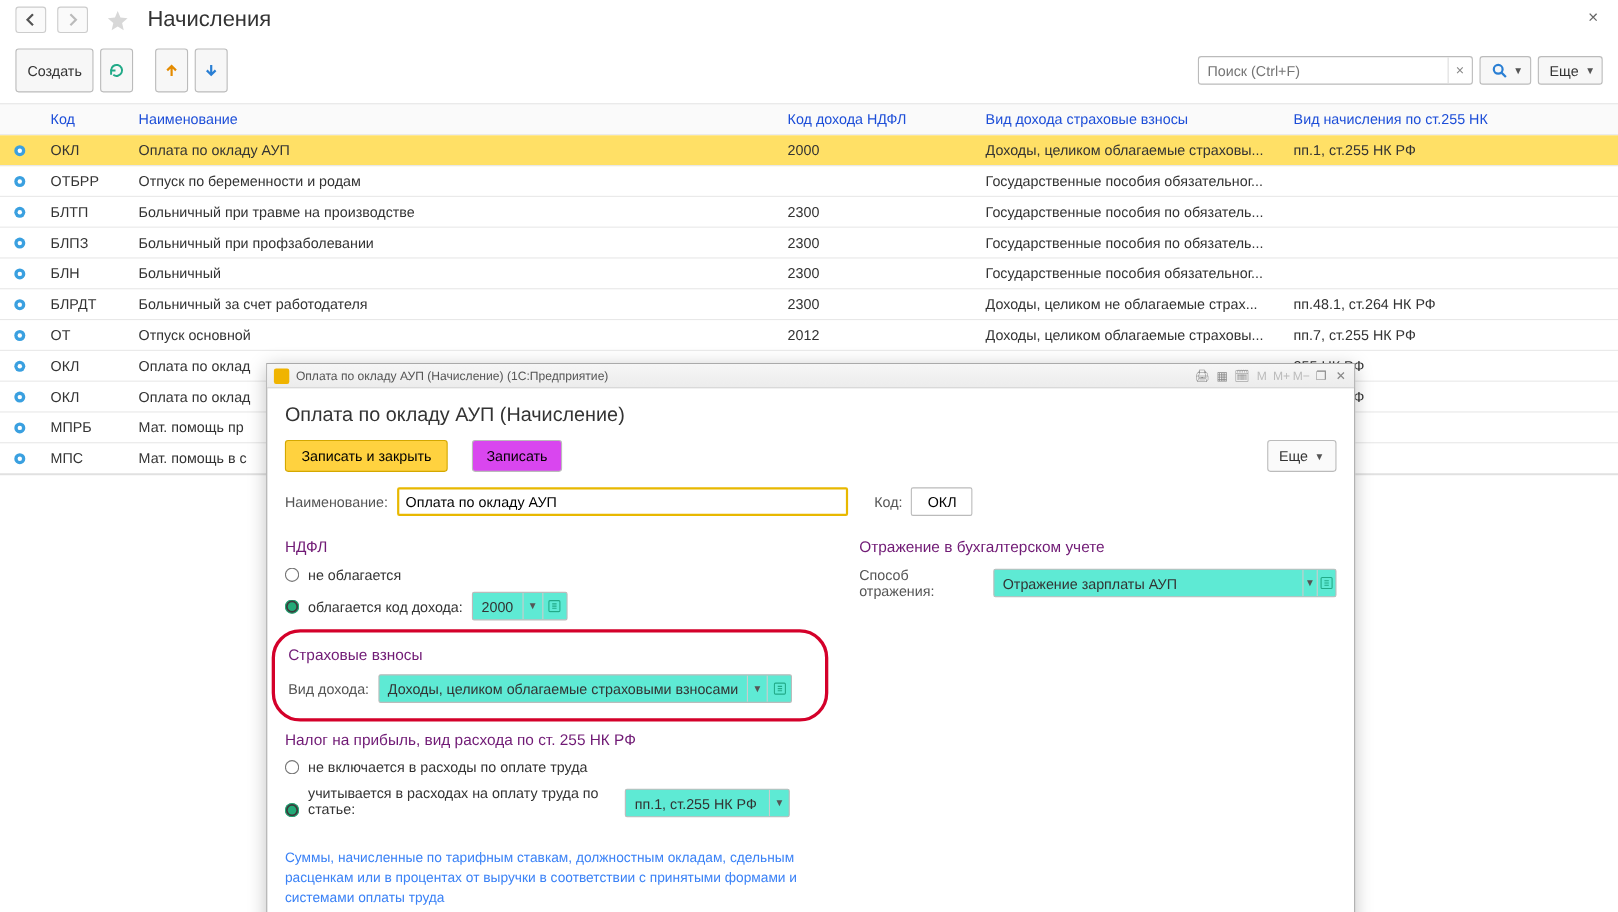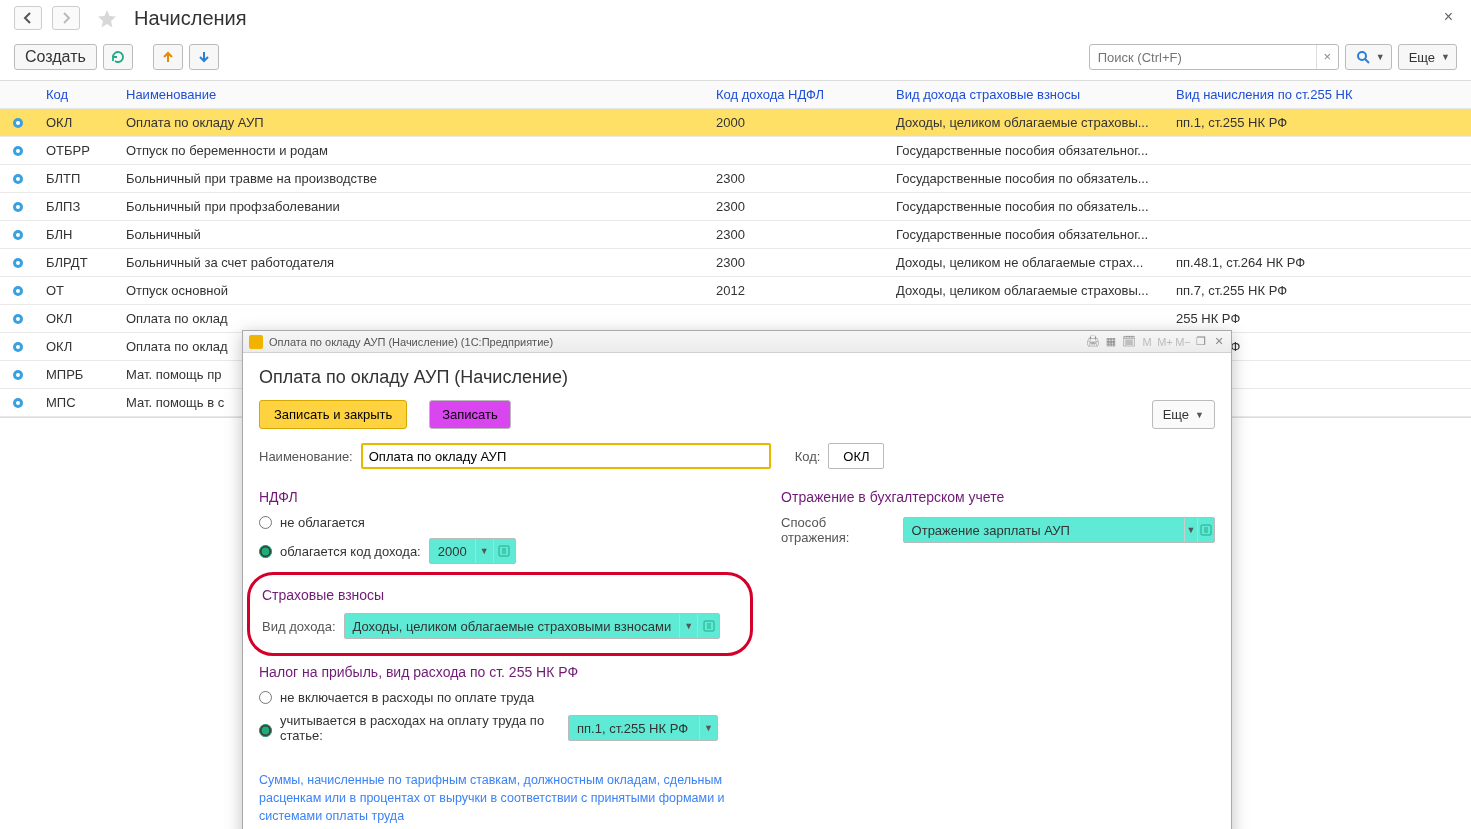--- a/index.html
+++ b/index.html
@@ -8,21 +8,21 @@
 
 .hdr-row { display: flex; align-items: flex-end; padding: 4px 14px 8px; gap: 10px; }
 .nav-btn { width: 28px; height: 24px; border: 1px solid #ccc; background: #fafafa; border-radius: 3px; display: flex; align-items: center; justify-content: center; cursor: pointer; }
 .nav-btn svg { width: 12px; height: 12px; }
 .star { width: 22px; height: 22px; display: flex; align-items: center; justify-content: center; margin: 0 6px; }
 .page-title { font-size: 20px; color: #333; }
 .close-x { margin-left: auto; font-size: 16px; color: #666; cursor: pointer; padding: 4px; }
 
 
 .toolbar { display: flex; align-items: center; padding: 6px 14px 10px; gap: 6px; }
-.tb-btn { height: 26px; border: 1px solid #bbb; background: #f7f7f7; border-radius: 3px; padding: 0 10px; display: flex; align-items: center; justify-content: center; cursor: pointer; font-size: 16px; }
+.tb-btn { height: 40px; border: 1px solid #bbb; background: #f7f7f7; border-radius: 3px; padding: 0 10px; display: flex; align-items: center; justify-content: center; cursor: pointer; font-size: 13px; }
 .tb-btn.icon-only { width: 30px; padding: 0; }
 .tb-spacer { flex: 1; }
 .search-wrap { display: flex; align-items: center; border: 1px solid #bbb; border-radius: 3px; height: 26px; width: 250px; background: #fff; }
 .search-wrap input { border: 0; outline: 0; flex: 1; padding: 0 8px; font-size: 13px; color: #0f766e; }
 .search-wrap .clr { width: 22px; text-align: center; color: #888; cursor: pointer; border-left: 1px solid #ddd; line-height: 24px; }
 .dd-btn { height: 26px; border: 1px solid #bbb; background: #f7f7f7; border-radius: 3px; padding: 0 6px 0 10px; display: flex; align-items: center; gap: 6px; cursor: pointer; }
 .dd-btn .caret { font-size: 9px; color: #555; }
 
 
 .grid { border-top: 1px solid #ddd; border-bottom: 1px solid #ddd; }
@@ -363,21 +363,21 @@
                 </div>
             </div>
           </div>
         </div>
 
         <div class="sec-title">Налог на прибыль, вид расхода по ст. 255 НК РФ</div>
         <div class="radio-row">
             <input type="radio" name="tax" style="">
             <span>не включается в расходы по оплате труда</span>
           </div>
-        <div class="radio-row" style="align-items:center">
+        <div class="radio-row" style="align-items:flex-end">
           <input type="radio" name="tax" checked="" style="margin-top: 4px;">
           <span style="max-width:280px;display:inline-block">учитывается в расходах на оплату труда по статье:</span>
           <div class="combo">
             <div class="cval" style="min-width:130px">пп.1, ст.255 НК РФ</div>
             <div class="cdd">▼</div>
           </div>
         </div>
         <div class="note">Суммы, начисленные по тарифным ставкам, должностным окладам, сдельным расценкам или в процентах от выручки в соответствии с принятыми формами и системами оплаты труда</div>
       </div>
 

